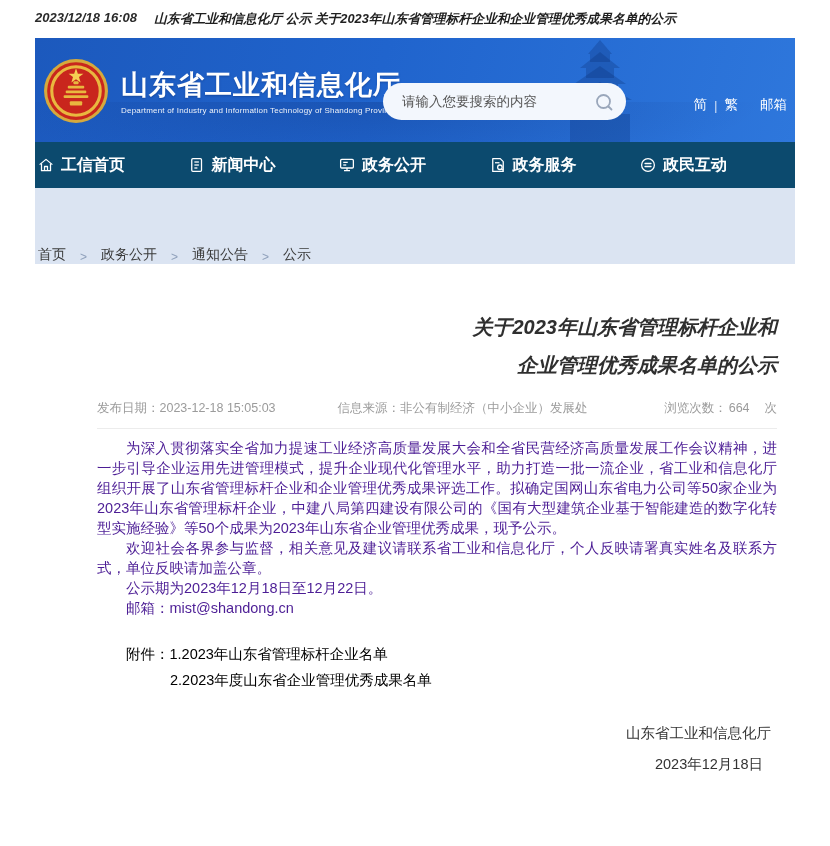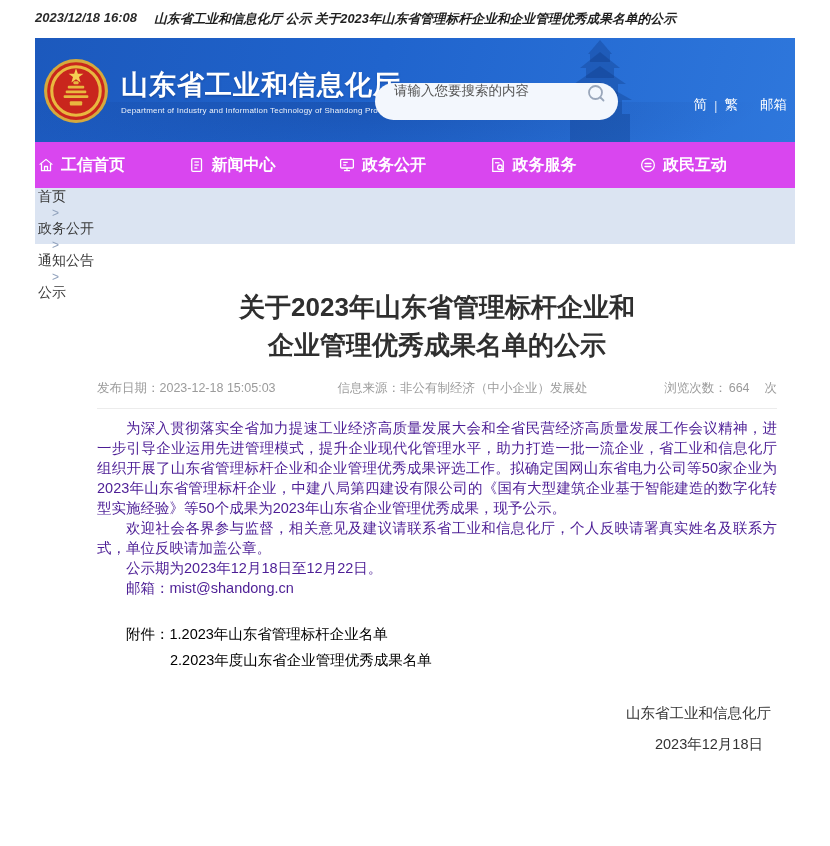--- a/index.html
+++ b/index.html
@@ -20,52 +20,52 @@
     background:radial-gradient(ellipse at 45% 0%, rgba(10,40,110,0.25), transparent 65%); }
   .watermark { position:absolute; left:505px; top:0; opacity:0.9; }
 
   .brand { position:absolute; left:8px; top:20px; display:flex; align-items:center; z-index:2; }
   .emblem { width:66px; height:66px; }
   .brand-text { margin-left:12px; }
   .brand-cn { font-size:27px; font-weight:700; color:#fff; letter-spacing:1px;
     text-shadow:0 1px 2px rgba(0,30,90,.35); }
   .brand-en { margin-top:3px; font-size:8px; color:rgba(255,255,255,.92); letter-spacing:.2px; }
 
-  .search-pill { position:absolute; left:340px; top:45px; width:243px; height:37px;
-    background:#f3f7fd; border-radius:19px; display:flex; align-items:flex-start;
+  .search-pill { position:absolute; left:348px; top:45px; width:243px; height:37px;
+    background:#f3f7fd; border-radius:19px; display:flex; align-items:center;
     padding:0 12px 0 19px; z-index:2; }
   .search-pill input { flex:1; border:none; outline:none; background:transparent;
     font-size:13.5px; color:#333; font-family:inherit; }
   .search-pill input::placeholder { color:#555; opacity:1; }
   .search-icon { width:20px; height:20px; cursor:pointer; flex:0 0 auto; }
 
   .lang { position:absolute; right:8px; top:58px; display:flex; align-items:center;
     color:#fff; font-size:13.5px; z-index:2; }
   .lang span { cursor:pointer; }
   .lang .sep { margin:0 7px; color:rgba(255,255,255,.75); cursor:default; }
   .lang .mail { margin-left:22px; }
 
   
-  .navbar { height:46px; background:#d946ef; display:flex; align-items:center;
+  .navbar { height:46px; background:#0c4a6e; display:flex; align-items:center;
     justify-content:space-between; padding:0 68px 0 2px; }
   .nav-item { display:flex; align-items:center; gap:6px; color:#fff; cursor:pointer;
     font-size:16px; font-weight:700; white-space:nowrap; }
   .nav-item svg { width:18px; height:18px; display:block; }
 
   
-  .crumbbar { margin:0 35px; width:760px; height:56px; background:#dbe4f2;
-    display:flex; align-items:flex-start; padding-left:3px; font-size:14px; color:#3a3a3a;flex-direction:column; }
+  .crumbbar { margin:0 35px; width:760px; height:76px; background:#dbe4f2;
+    display:flex; align-items:flex-end; padding-left:3px; font-size:14px; color:#3a3a3a; }
   .crumbbar .crumb { cursor:pointer; }
   .crumbbar .crumb.current { cursor:default; }
   .crumbbar .csep { margin:0 14px; color:#8fa0bb; font-size:12px; }
 
   
   .article { margin:0 53px 0 97px; width:680px; }
-  .a-title { margin-top:44px; text-align:center; font-size:26px; line-height:38px;
-    font-weight:700; color:#2f2f2f; }
+  .a-title { margin-top:44px; text-align:right; font-size:20px; line-height:38px;
+    font-weight:700; color:#2f2f2f;font-style:italic; }
   .meta { margin-top:16px; display:flex; align-items:center; font-size:12.5px; color:#9b9b9b;gap:36px; }
   .meta .grp { margin-right:26px; white-space:nowrap; }
   .meta .views { margin-left:auto; white-space:nowrap; }
   .meta .views b { font-weight:400; margin:0 8px 0 2px; }
   .divider { margin-top:11px; border-bottom:1px solid #ececec; }
 
   .body-text { margin-top:9px; font-size:14.5px; line-height:20px; color:#4c1d95;
     text-align:justify; }
   .body-text p { text-indent:2em; }
 

